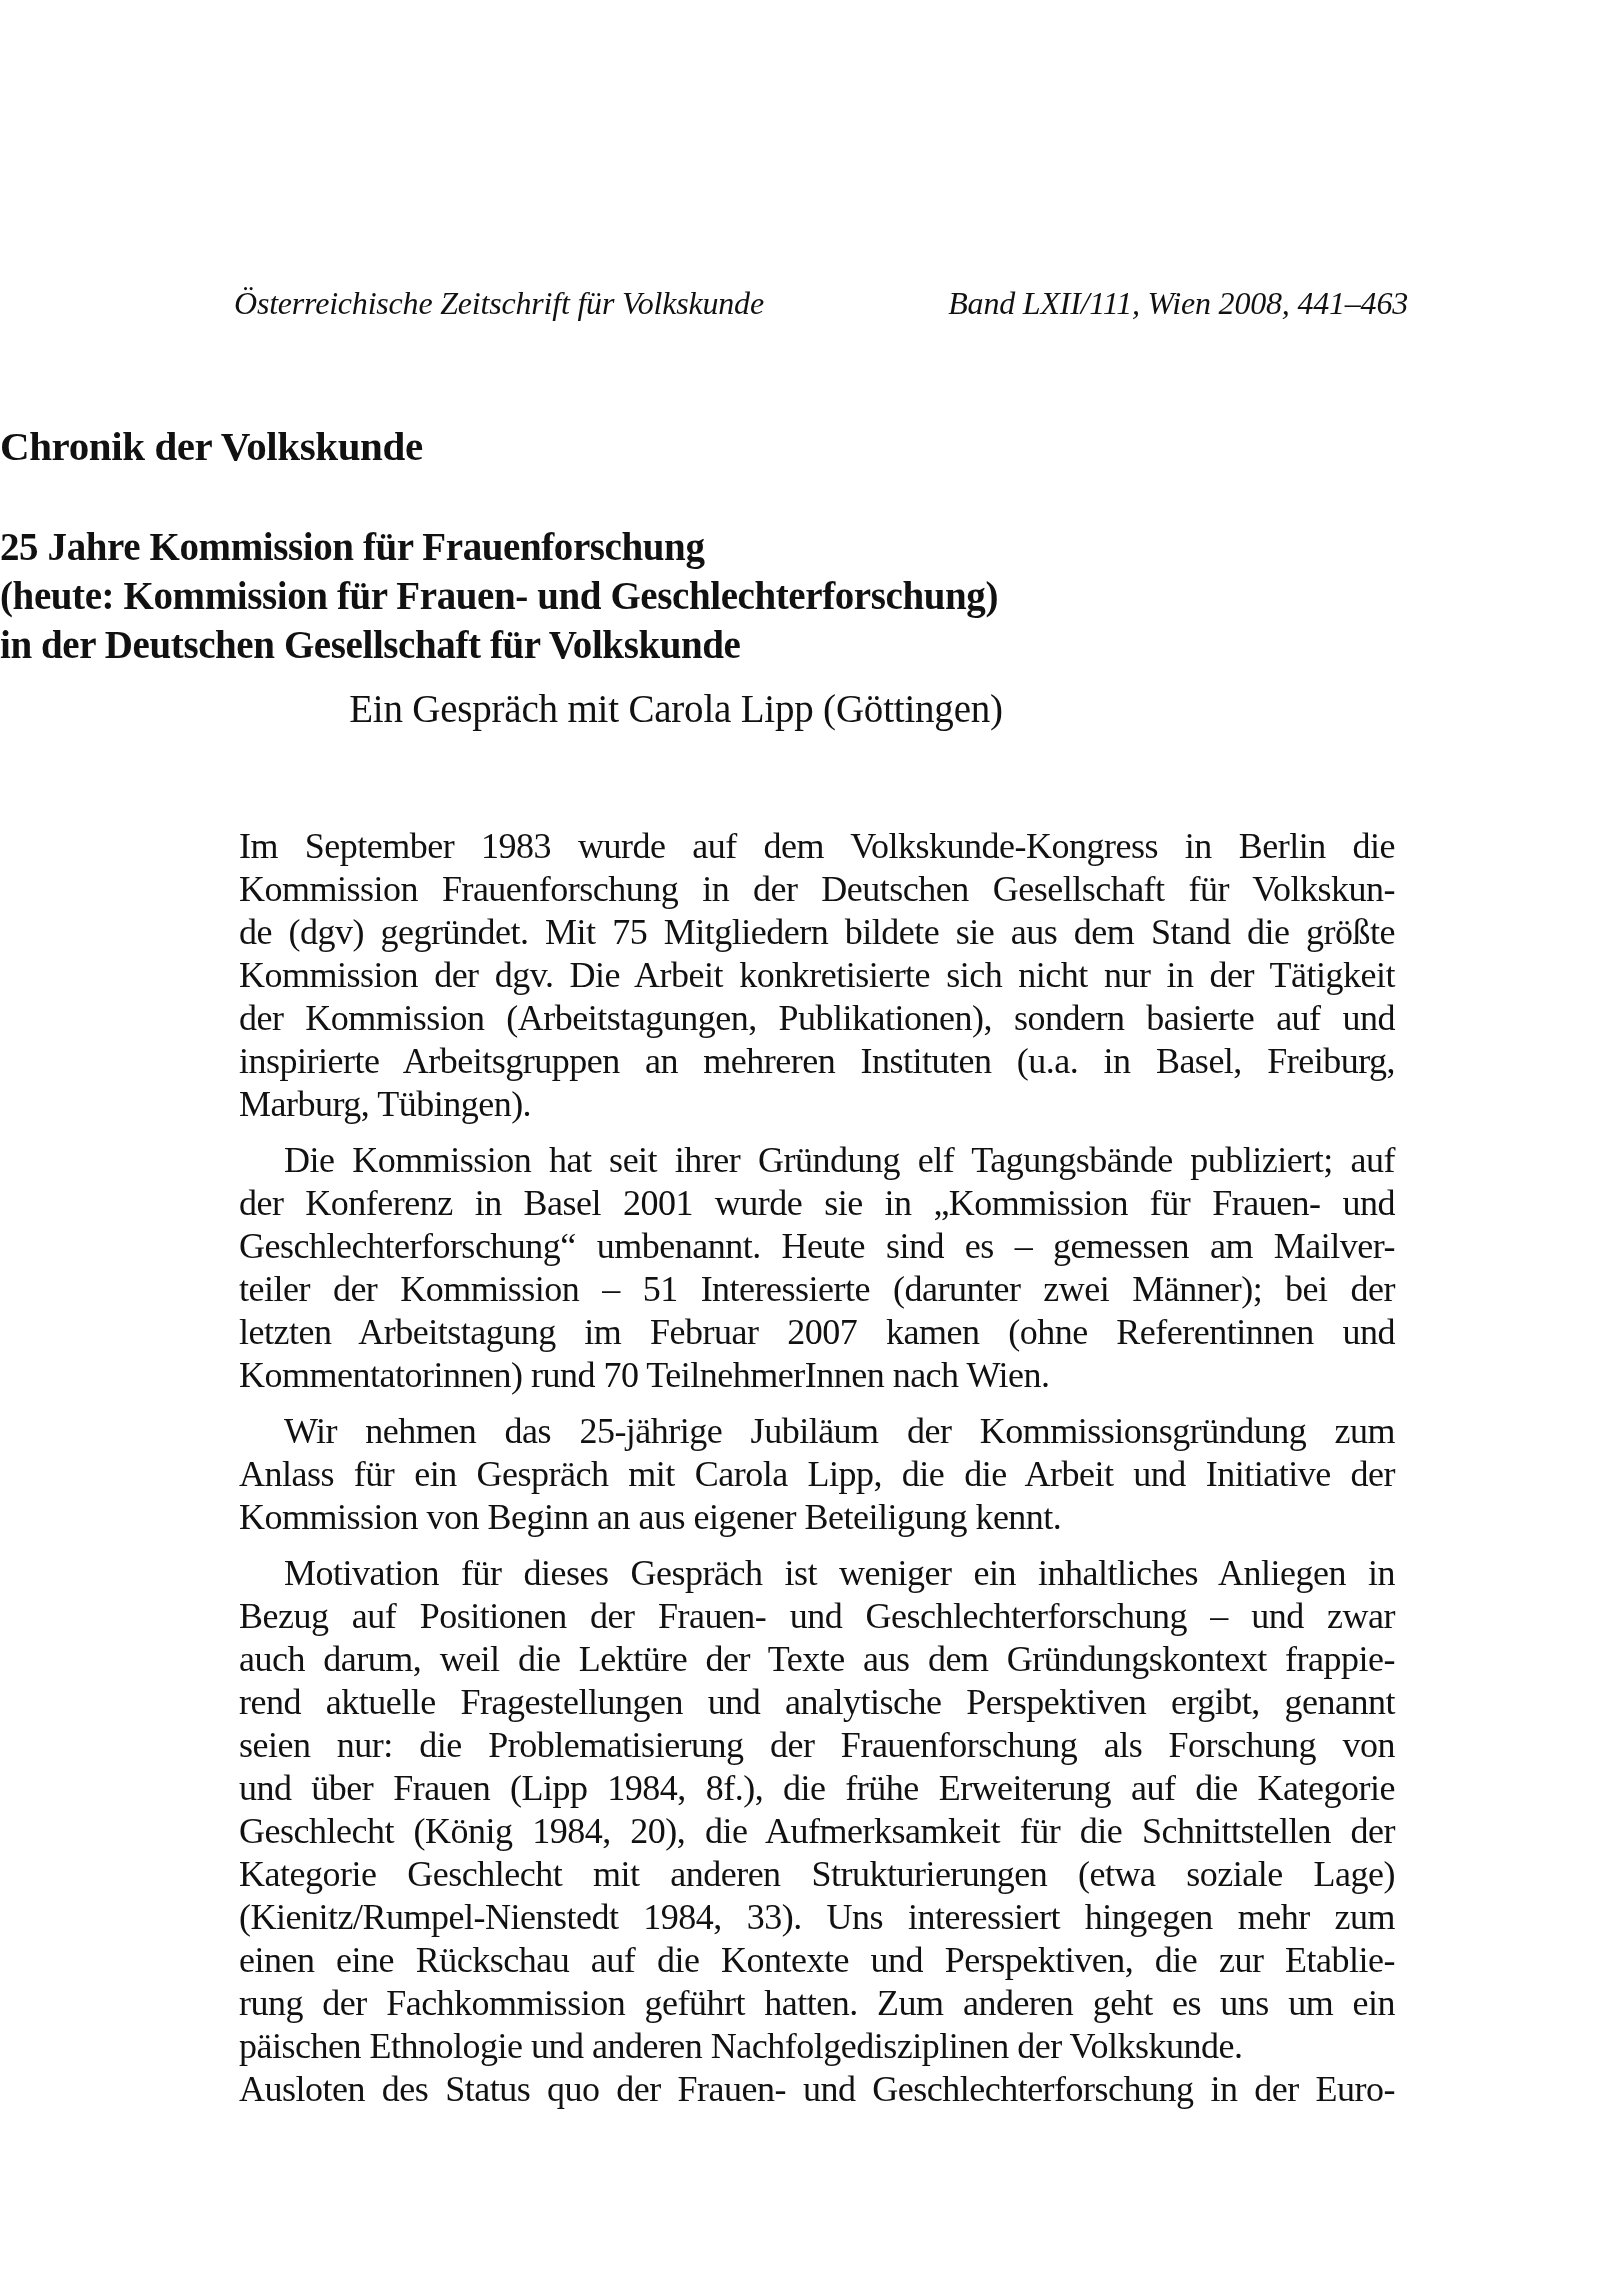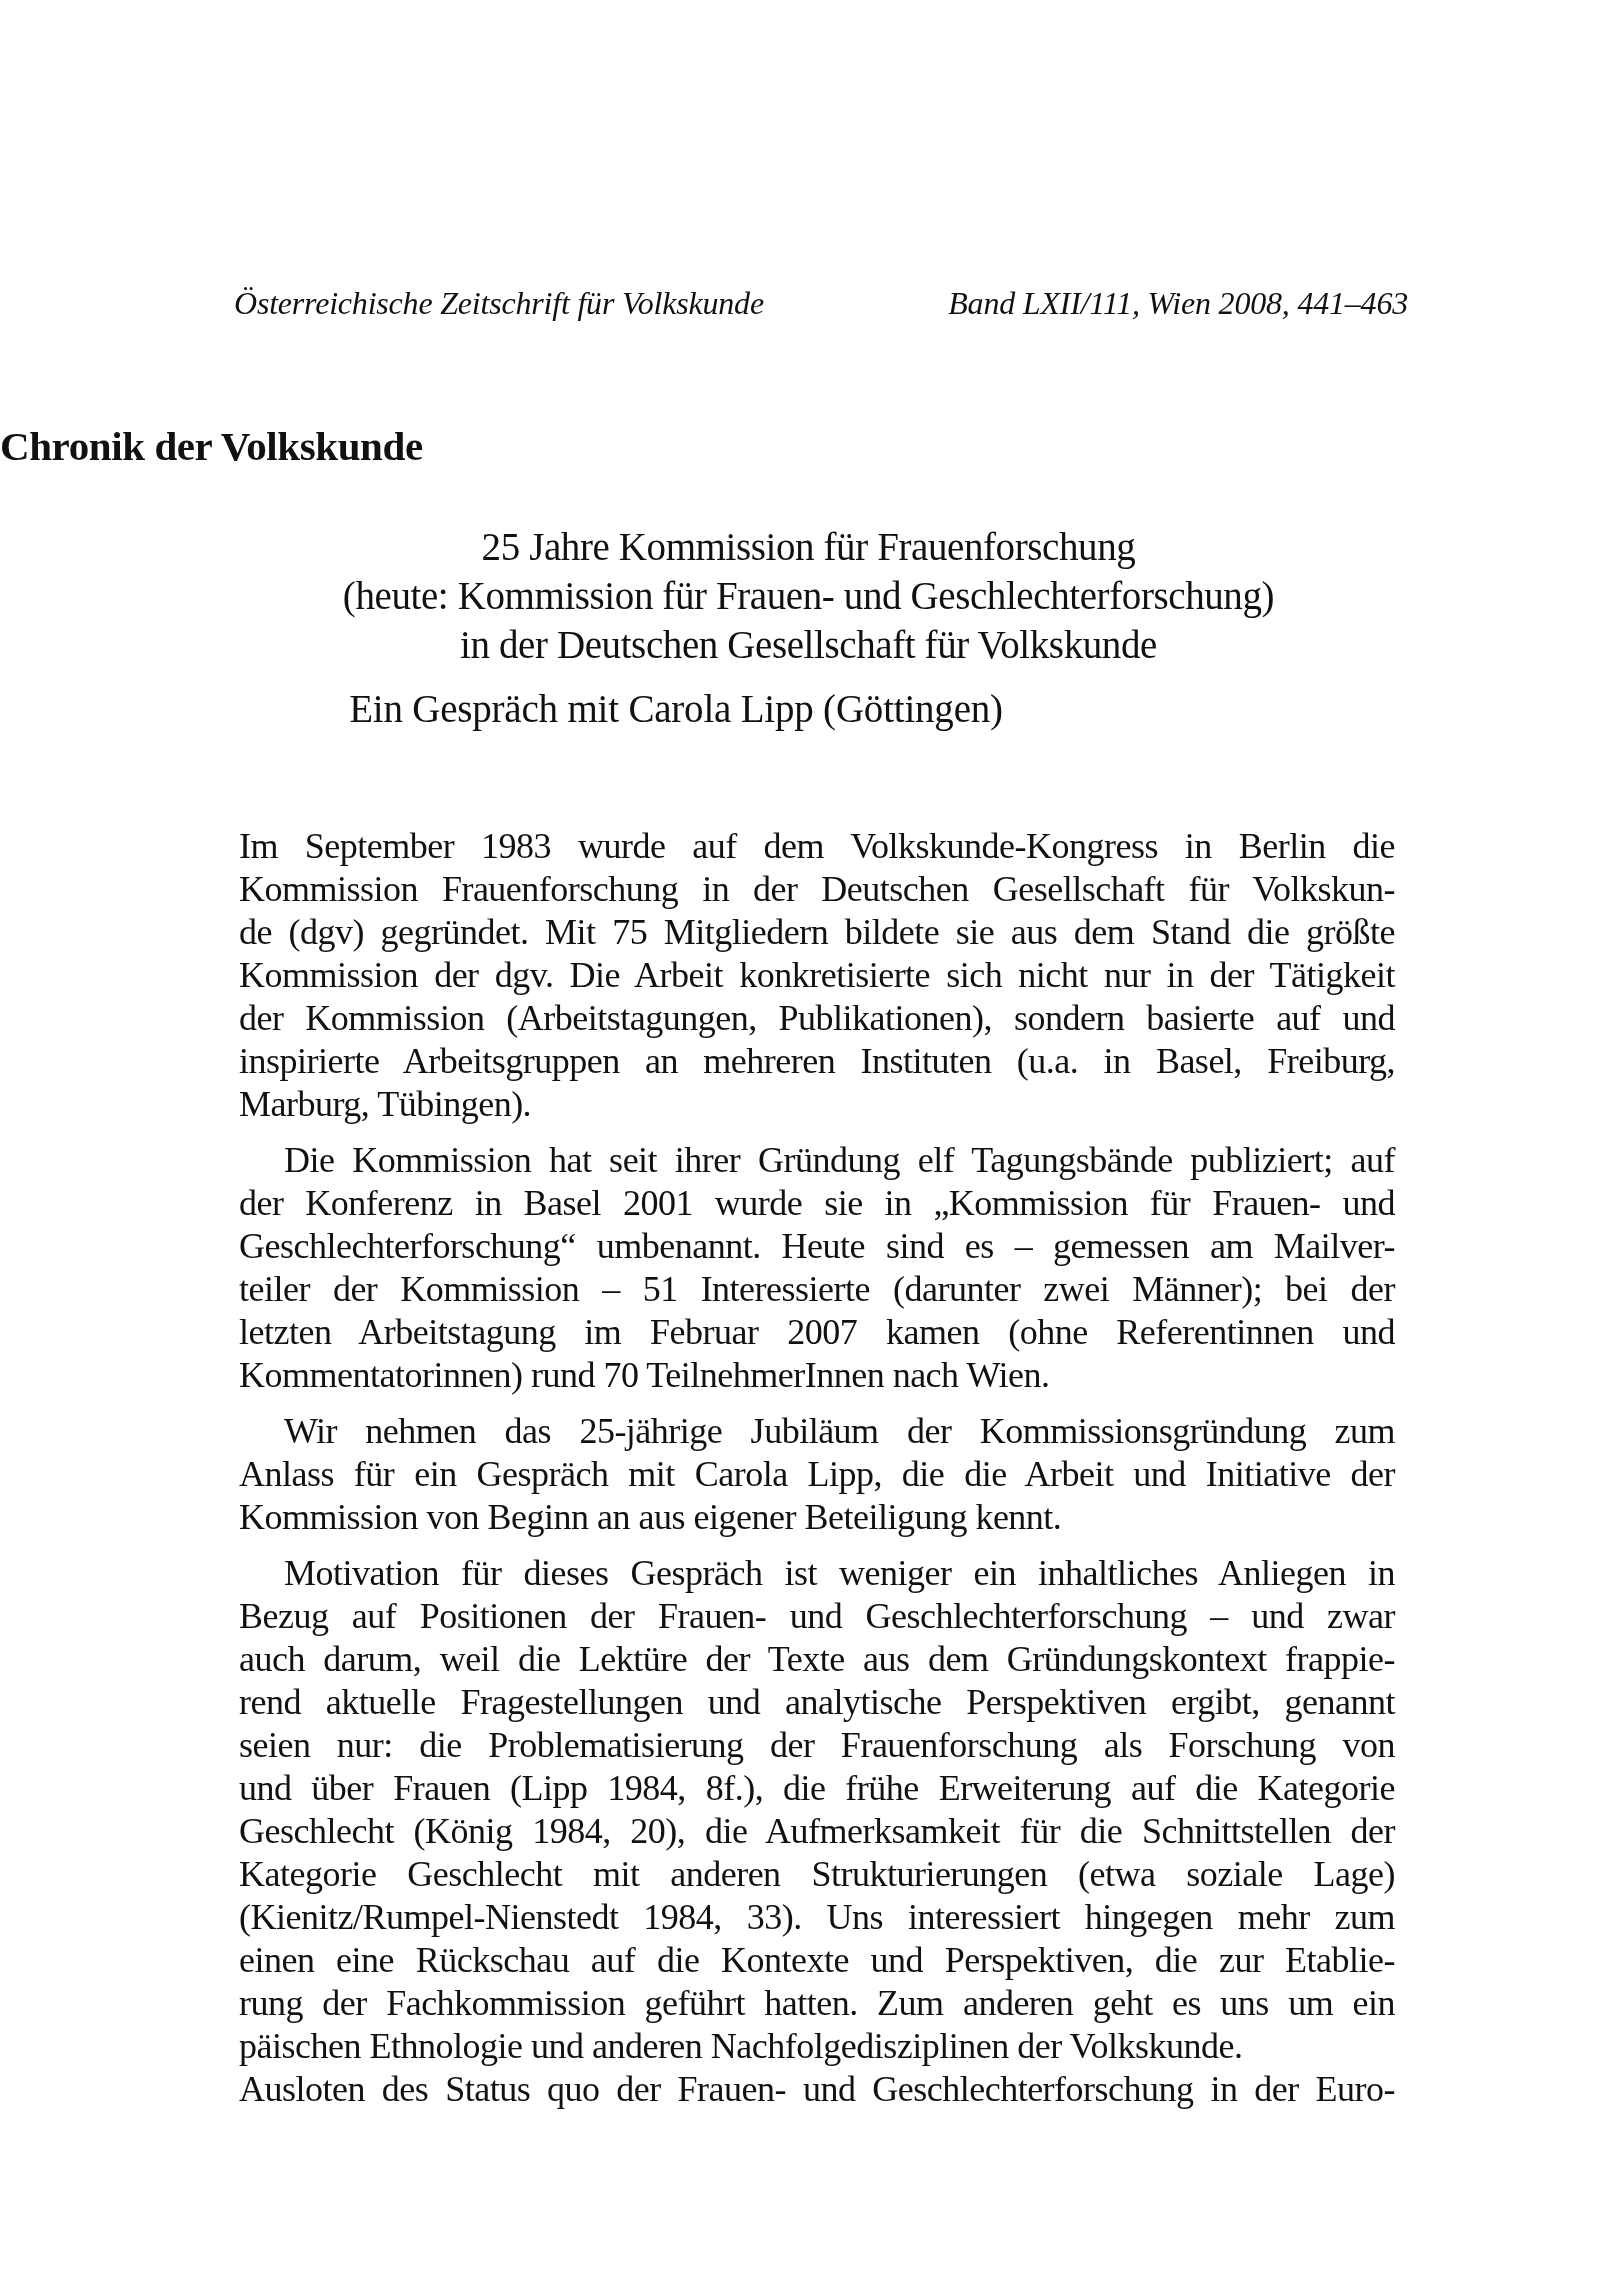--- a/index.html
+++ b/index.html
@@ -1,21 +1,21 @@
 <!DOCTYPE html>
 <html style="font-size:13px"><head>
   <meta charset="utf-8">
   <style>
     html, body { margin: 0; padding: 0; background: #ffffff; }
     body { width: 1617px; height: 2295px; position: relative; overflow: hidden; color: #111; font-family: "Liberation Serif", "DejaVu Serif", serif; }
     .running-header { position: absolute; top: 285px; left: 226px; width: 1182px; height: 40px; font-style: italic; font-size: 32px; letter-spacing: -0.2px; }
     .running-header .left { position: absolute; left: 8px; top: 0; }
     .running-header .right { position: absolute; right: 0; top: 0; }
     .section-title { position: absolute; top: 422px; left: 0; width: 1617px; text-align: left; font-weight: bold; font-size: 41px; letter-spacing: -0.4px; }
-    .article-title { position: absolute; top: 522px; left: 0; width: 1617px; text-align: center; font-weight: normal; font-size: 39px; line-height: 49px; letter-spacing: -0.4px; }
+    .article-title { position: absolute; top: 522px; left: 0; width: 1617px; font-weight: bold; font-size: 39px; line-height: 49px; letter-spacing: -0.4px; }
     .article-title div { white-space: nowrap; }
     .subtitle { position: absolute; top: 686px; left: 0; width: 1352px; text-align: center; font-size: 39px; letter-spacing: -0.2px; }
     .body { position: absolute; top: 812px; left: 226px; width: 1182px; font-size: 36px; line-height: 43px; letter-spacing: -0.5px; }
     .para { margin: 13px; }
     .line { display: block; text-align: justify; text-align-last: justify; white-space: nowrap; height: 43px; overflow: visible; }
     .line.last { text-align-last: left; }
     .line.indent { padding-left: 45px; }
   </style>
 </head>
 <body>

